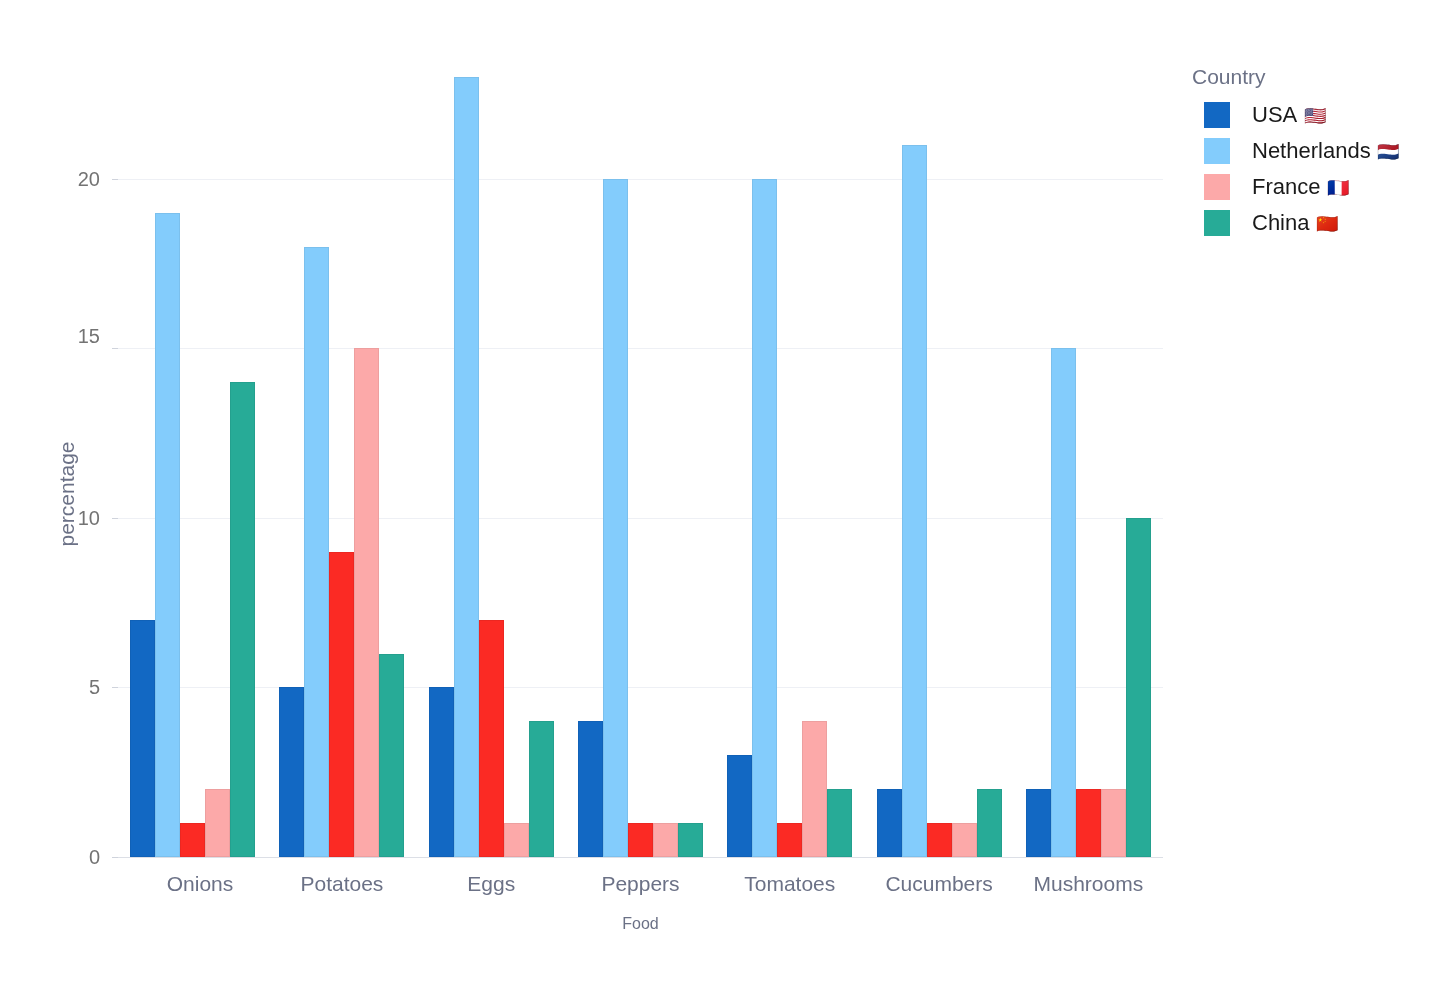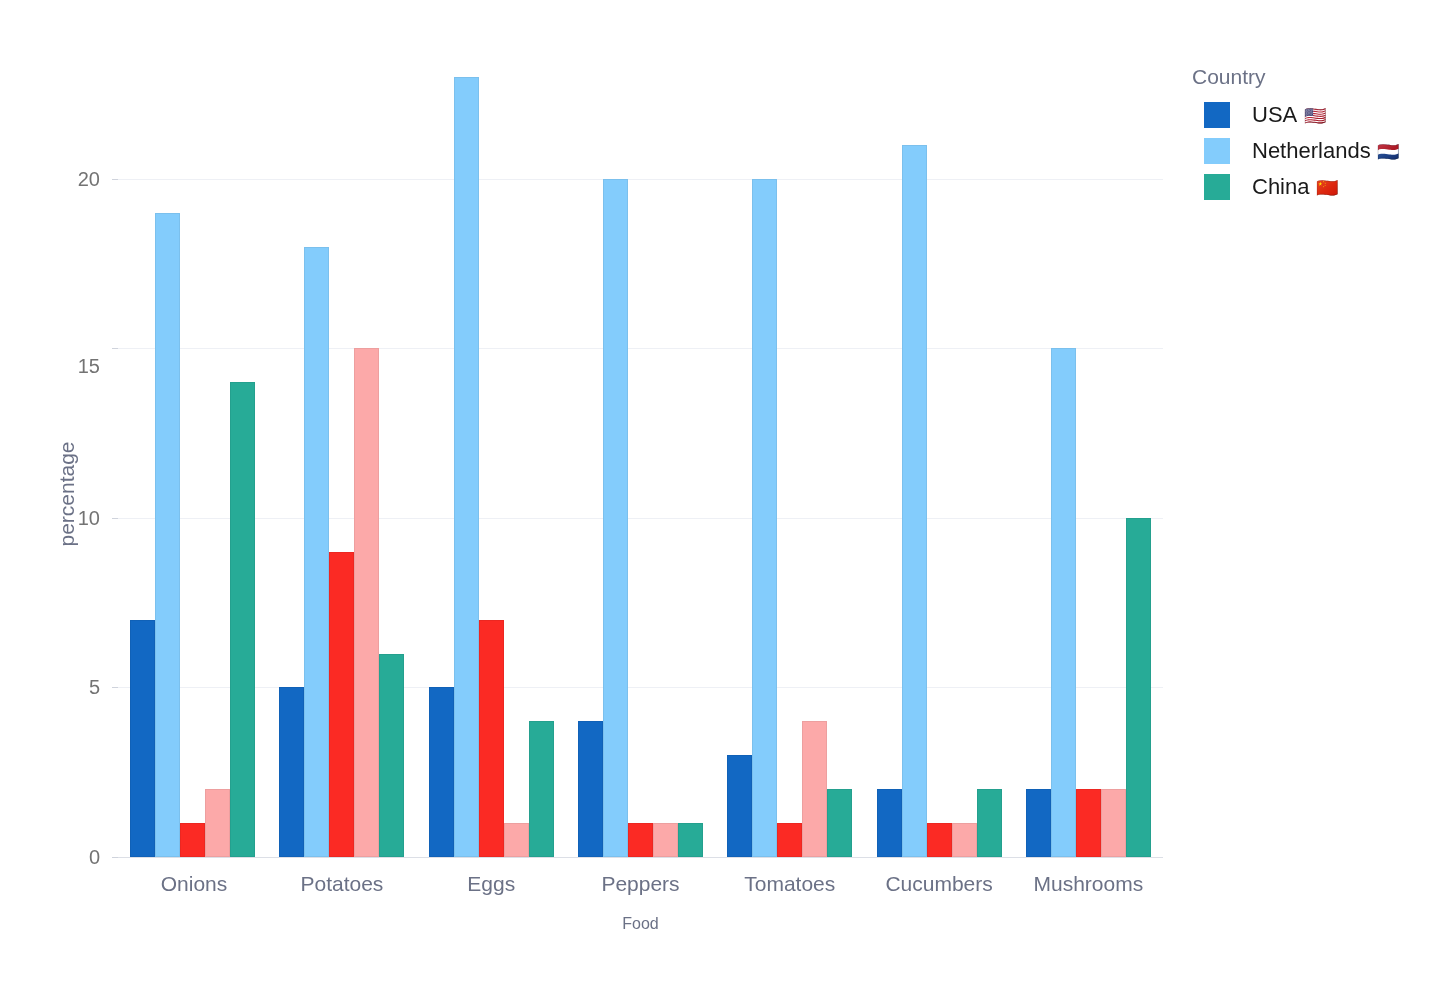--- a/index.html
+++ b/index.html
@@ -155,21 +155,21 @@
   <div class="y-axis-title">percentage</div>
 
   <div id="y-axis-layer">
       <div class="tick-mark" style="top: 857px;"></div>
       <div class="ytick-label" style="top: 857px; left: 56px;">0</div>
       <div class="tick-mark" style="top: 687.426px;"></div>
       <div class="ytick-label" style="top: 687.426px; left: 56px;">5</div>
       <div class="tick-mark" style="top: 517.851px;"></div>
       <div class="ytick-label" style="top: 517.851px; left: 56px;">10</div>
       <div class="tick-mark" style="top: 348.277px;"></div>
-      <div class="ytick-label" style="top: 366px; left: 56px;">15</div>
+      <div class="ytick-label" style="top: 336px; left: 56px;">15</div>
       <div class="tick-mark" style="top: 178.702px;"></div>
       <div class="ytick-label" style="top: 178.702px; left: 56px;">20</div>
     </div>
   <div id="grid-layer" class="plot-area" style="top:0;height:857px;">
       <div class="gridline" style="top: 687.426px;"></div>
       <div class="gridline" style="top: 517.851px;"></div>
       <div class="gridline" style="top: 348.277px;"></div>
       <div class="gridline" style="top: 178.702px;"></div>
     </div>
 
@@ -207,21 +207,21 @@
       <div class="bar" title="Cucumbers / France: 1" style="left: 833.571px; width: 25px; height: 33.9149px; background: rgb(252, 169, 169); border: 1px solid rgba(0, 0, 0, 0.06);"></div>
       <div class="bar" title="Cucumbers / China: 2" style="left: 858.571px; width: 25px; height: 67.8298px; background: rgb(39, 171, 151); border: 1px solid rgba(0, 0, 0, 0.06);"></div>
       <div class="bar" title="Mushrooms / USA: 2" style="left: 907.857px; width: 25px; height: 67.8298px; background: rgb(18, 104, 195); border: 1px solid rgba(0, 0, 0, 0.06);"></div>
       <div class="bar" title="Mushrooms / Netherlands: 15" style="left: 932.857px; width: 25px; height: 508.723px; background: rgb(131, 204, 252); border: 1px solid rgba(0, 0, 0, 0.06);"></div>
       <div class="bar" title="Mushrooms / Germany: 2" style="left: 957.857px; width: 25px; height: 67.8298px; background: rgb(251, 42, 36); border: 1px solid rgba(0, 0, 0, 0.06);"></div>
       <div class="bar" title="Mushrooms / France: 2" style="left: 982.857px; width: 25px; height: 67.8298px; background: rgb(252, 169, 169); border: 1px solid rgba(0, 0, 0, 0.06);"></div>
       <div class="bar" title="Mushrooms / China: 10" style="left: 1007.86px; width: 25px; height: 339.149px; background: rgb(39, 171, 151); border: 1px solid rgba(0, 0, 0, 0.06);"></div>
     </div>
 
   <div id="x-axis-layer">
-      <div class="xtick-label" style="left: 194px; text-align: center;">Onions</div>
+      <div class="xtick-label" style="left: 200px; text-align: center;">Onions</div>
       <div class="xtick-label" style="left: 341.929px;">Potatoes</div>
       <div class="xtick-label" style="left: 491.214px;">Eggs</div>
       <div class="xtick-label" style="left: 640.5px;">Peppers</div>
       <div class="xtick-label" style="left: 789.786px;">Tomatoes</div>
       <div class="xtick-label" style="left: 939.071px;">Cucumbers</div>
       <div class="xtick-label" style="left: 1088.36px;">Mushrooms</div>
     </div>
 
   <div class="x-axis-title">Food</div>
 
@@ -230,19 +230,23 @@
     <div id="legend-items">
         <div class="legend-row">
           <span class="legend-swatch" style="background: rgb(18, 104, 195);"></span>
           <span class="legend-label">USA<span class="legend-flag">🇺🇸</span></span>
         </div>
         <div class="legend-row">
           <span class="legend-swatch" style="background: rgb(131, 204, 252);"></span>
           <span class="legend-label">Netherlands<span class="legend-flag">🇳🇱</span></span>
         </div>
         <div class="legend-row">
+          <span class="legend-swatch" style="background: rgb(252, 169, 169);"></span>
+          <span class="legend-label">France<span class="legend-flag">🇫🇷</span></span>
+        </div>
+        <div class="legend-row">
           <span class="legend-swatch" style="background: rgb(39, 171, 151);"></span>
           <span class="legend-label">China<span class="legend-flag">🇨🇳</span></span>
         </div>
       </div>
   </div>
 
 </div>
 
 </body></html>

